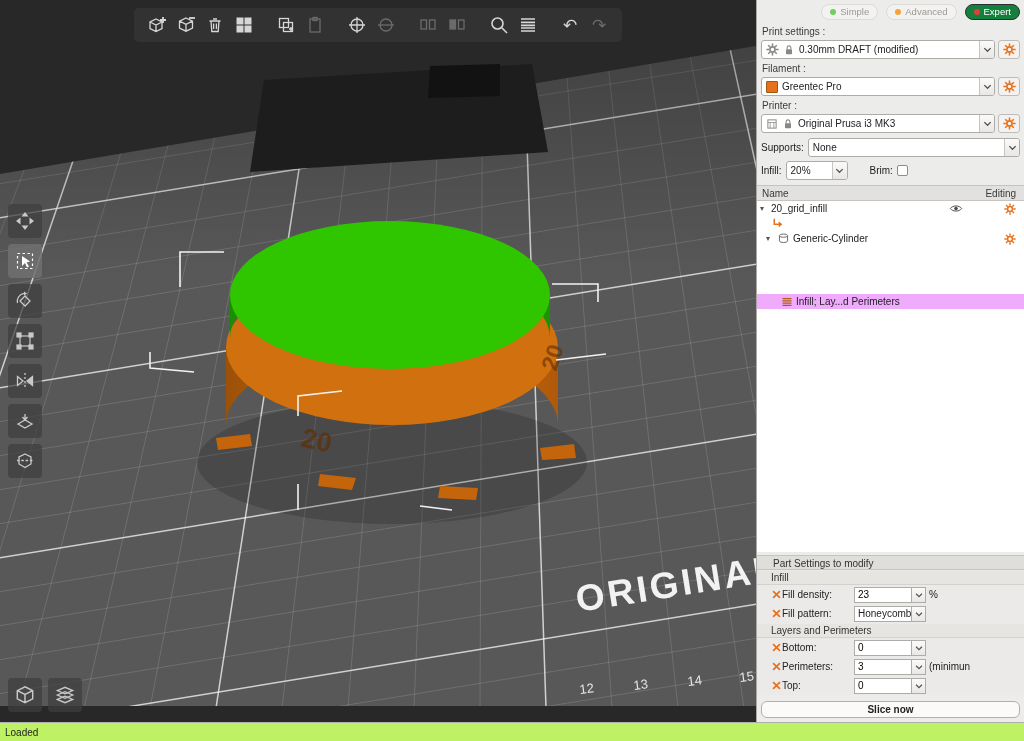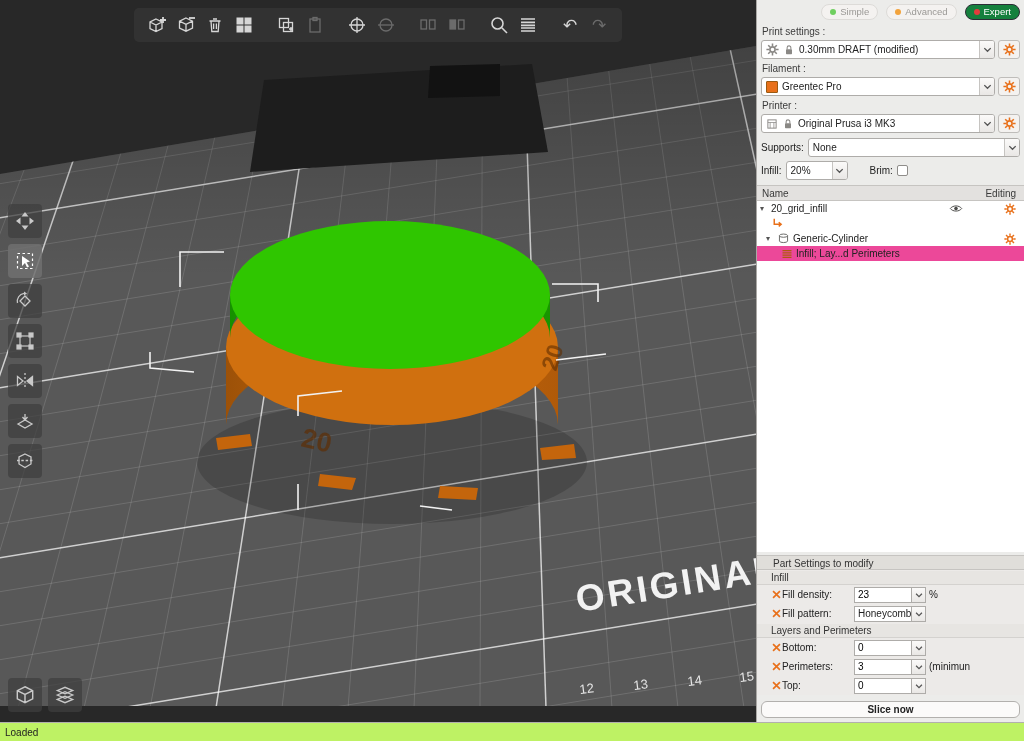--- a/index.html
+++ b/index.html
@@ -45,21 +45,21 @@
   .swatch { width:12px; height:12px; border:1px solid #9a5a12; background:#e8701a; border-radius:1px; }
   .ic { flex:none; }
 
   .inlinerow { display:flex; align-items:center; gap:4px; }
   .checkbox { width:11px; height:11px; background:#fff; border:1px solid #8f8d8a; border-radius:2px; }
 
   
   .tree { margin:2px -4px 0; background:#fff; flex:1; display:flex; flex-direction:column; min-height:0; border-top:1px solid #c6c4c1; }
   .treehdr { height:15px; background:#e3e1df; border-bottom:1px solid #c6c4c1; display:flex; align-items:center; justify-content:space-between; padding:0 8px 0 5px; color:#3a3a3a; }
   .trow { height:15px; display:flex; align-items:center; gap:3px; padding:0 4px 0 3px; white-space:nowrap; }
-  .trow.selected { background:#ec4899; }
+  .trow.selected { background:#f0abfc;margin-top:48px; }
   .exp { color:#555; font-size:8px; width:8px; }
   .spacer { flex:1; }
 
   
   .part-panel { margin:0 -4px; background:#eceae8; }
   .panel-title { height:15px; line-height:15px; background:#e0deda; border-top:1px solid #c6c4c1; border-bottom:1px solid #c6c4c1; padding-left:16px; color:#333; }
   .group-title { height:14px; line-height:14px; background:#e7e5e2; border-bottom:1px solid #d4d2cf; padding-left:14px; color:#333; margin-top:1px; }
   .prow { height:19px; display:flex; align-items:center; padding-left:14px; }
   .prow .plabel { width:72px; }
   .field { width:58px; height:16px; background:#fff; border:1px solid #aeaca9; font-size:10px; padding:0 3px; font-family:"Liberation Sans", sans-serif; }

